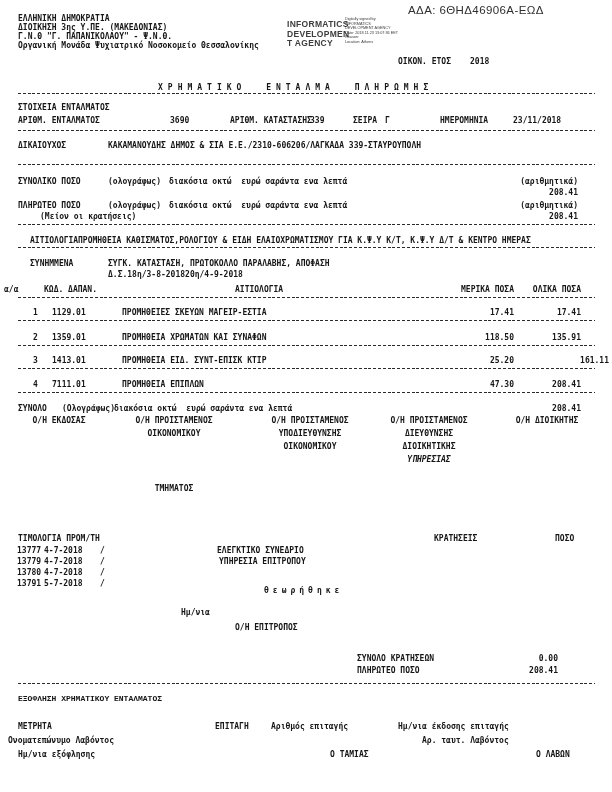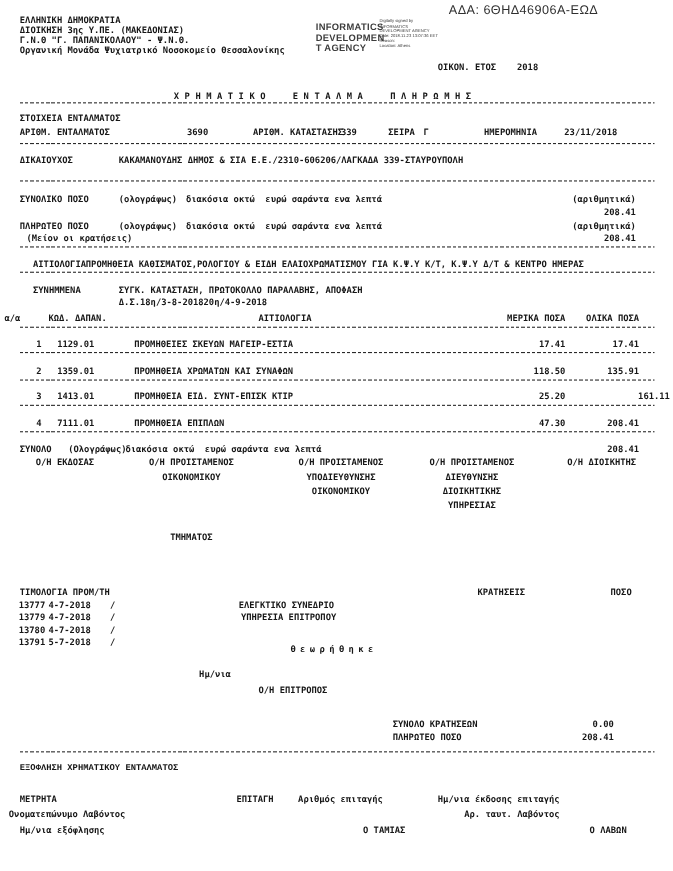--- a/index.html
+++ b/index.html
@@ -82,21 +82,21 @@
   <div class="t" style="left:18px;  top:177px;">ΣΥΝΟΛΙΚΟ ΠΟΣΟ</div>
   <div class="t" style="left:108px; top:177px;">(ολογράφως)</div>
   <div class="t" style="left:169px; top:177px;">διακόσια οκτώ  ευρώ σαράντα ενα λεπτά</div>
   <div class="t r" style="left:480px; top:177px; width:98px;">(αριθμητικά)</div>
   <div class="t r" style="left:480px; top:188px; width:98px;">208.41</div>
 
   <div class="t" style="left:18px;  top:201px;">ΠΛΗΡΩΤΕΟ ΠΟΣΟ</div>
   <div class="t" style="left:108px; top:201px;">(ολογράφως)</div>
   <div class="t" style="left:169px; top:201px;">διακόσια οκτώ  ευρώ σαράντα ενα λεπτά</div>
   <div class="t r" style="left:480px; top:201px; width:98px;">(αριθμητικά)</div>
-  <div class="t" style="left:24px; top:212px;">(Μείον οι κρατήσεις)</div>
+  <div class="t" style="left:40px; top:212px;">(Μείον οι κρατήσεις)</div>
   <div class="t r" style="left:480px; top:212px; width:98px;">208.41</div>
 
   <div class="dash" style="top:224px;"></div>
 
   <div class="t" style="left:30px; top:236px;">ΑΙΤΙΟΛΟΓΙΑ</div>
   <div class="t" style="left:78px; top:236px;">ΠΡΟΜΗΘΕΙΑ ΚΑΘΙΣΜΑΤΟΣ,ΡΟΛΟΓΙΟΥ &amp; ΕΙΔΗ ΕΛΑΙΟΧΡΩΜΑΤΙΣΜΟΥ ΓΙΑ Κ.Ψ.Υ Κ/Τ, Κ.Ψ.Υ Δ/Τ &amp; ΚΕΝΤΡΟ ΗΜΕΡΑΣ</div>
 
   <div class="dash" style="top:247px;"></div>
 
   <div class="t" style="left:30px;  top:259px;">ΣΥΝΗΜΜΕΝΑ</div>
@@ -159,21 +159,21 @@
     <div class="t c" style="left:119px; top:429px; width:110px;">ΟΙΚΟΝΟΜΙΚΟΥ</div>
     <div class="t c" style="left:119px; top:464px; width:110px;margin-top:20px;">ΤΜΗΜΑΤΟΣ</div>
 
     <div class="t c" style="left:255px; top:416px; width:110px;">Ο/Η ΠΡΟΙΣΤΑΜΕΝΟΣ</div>
     <div class="t c" style="left:255px; top:429px; width:110px;">ΥΠΟΔΙΕΥΘΥΝΣΗΣ</div>
     <div class="t c" style="left:255px; top:442px; width:110px;">ΟΙΚΟΝΟΜΙΚΟΥ</div>
 
     <div class="t c" style="left:374px; top:416px; width:110px;">Ο/Η ΠΡΟΙΣΤΑΜΕΝΟΣ</div>
     <div class="t c" style="left:374px; top:429px; width:110px;">ΔΙΕΥΘΥΝΣΗΣ</div>
     <div class="t c" style="left:374px; top:442px; width:110px;">ΔΙΟΙΚΗΤΙΚΗΣ</div>
-    <div class="t c" style="left:374px; top:455px; width:110px;">ΥΠΗΡΕΣΙΑΣ</div>
+    <div class="t c" style="left:374px; top:455px; width:110px;font-style:italic;">ΥΠΗΡΕΣΙΑΣ</div>
 
     <div class="t c" style="left:492px; top:416px; width:110px;">Ο/Η ΔΙΟΙΚΗΤΗΣ</div>
   </div>
 
   <div class="t" style="left:18px;  top:534px;">ΤΙΜΟΛΟΓΙΑ ΠΡΟΜ/ΤΗ</div>
   <div class="t" style="left:434px; top:534px;">ΚΡΑΤΗΣΕΙΣ</div>
   <div class="t" style="left:555px; top:534px;">ΠΟΣΟ</div>
 
   <div>
     <div class="t" style="left:17px;  top:546px;">13777</div>

